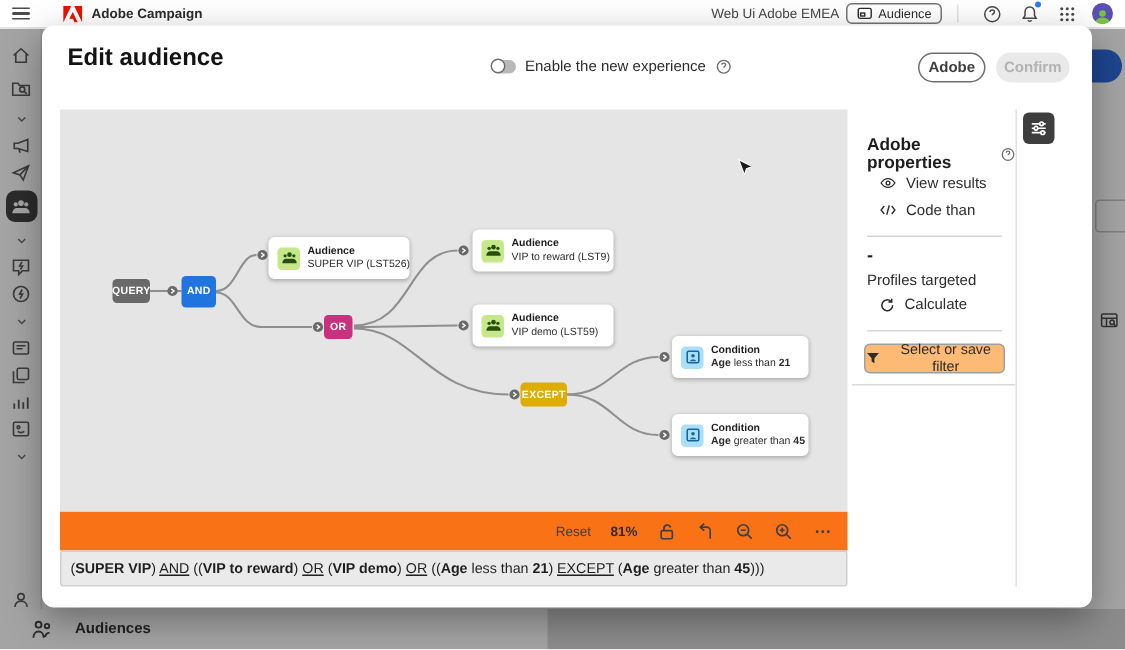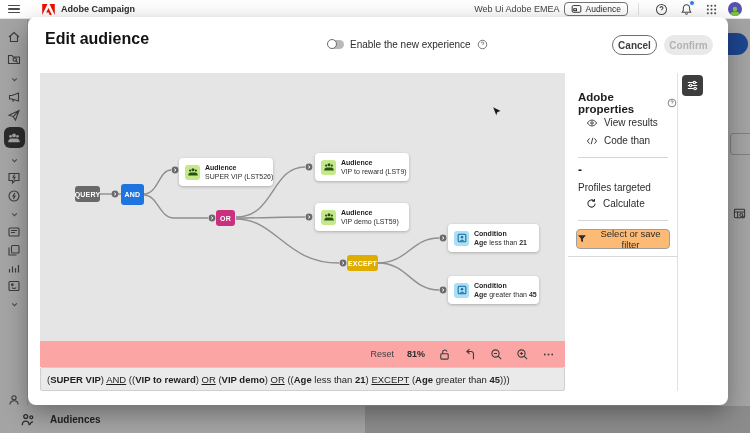--- a/index.html
+++ b/index.html
@@ -57,33 +57,33 @@
   .n-except{left:307px;top:182px;width:31px;height:16px;background:#dfad00}
   .card{position:absolute;height:28px;background:#fff;border-radius:4px;box-shadow:0 1px 3px rgba(0,0,0,.25);display:flex;align-items:center;padding:0 6px;gap:5px;cursor:pointer}
   .cic{width:15px;height:15px;border-radius:3px;display:flex;align-items:center;justify-content:center;flex:none}
   .cic-aud{background:#c5e98a}
   .cic-cond{background:#a9e0f7}
   .card .ttl{font-size:7px;font-weight:bold;color:#1d1d1d;line-height:9px}
   .card .sub{font-size:7px;color:#2e2e2e;line-height:9px;white-space:nowrap}
   .sub b{font-weight:bold}
   .cursor{position:absolute;left:452px;top:33px}
 
-  .canvas-toolbar{width:525px;height:26px;background:#fca5a5;display:flex;align-items:center;justify-content:flex-end;gap:13px;padding-right:10px}
+  .canvas-toolbar{width:525px;height:26px;background:#f97316;display:flex;align-items:center;justify-content:flex-end;gap:13px;padding-right:10px}
   .ct-text{font-size:9px;color:#3e3e3e;cursor:pointer}
   .ct-zoom{font-size:9px;font-weight:bold;color:#2c2c2c}
   .ct-icon{cursor:pointer;display:flex}
 
   .formula{width:525px;height:24px;background:#eaeaea;border:1px solid #cfcfcf;border-radius:2px;display:flex;align-items:center;padding:0 6px;font-size:9.5px;color:#1f1f1f;white-space:nowrap;overflow:hidden}
   .f-b{font-weight:bold}
   .f-u{text-decoration:underline}
 
   
   .rpanel{position:absolute;left:540px;top:56px;width:109px;height:184px;border-bottom:1px solid #d9d9d9;background:#fff}
   .rp-head{position:absolute;left:10px;top:18px;display:flex;align-items:center;gap:5px;font-size:11.5px;font-weight:bold;color:#1d1d1d}
-  .rp-row{position:absolute;left:18px;display:flex;align-items:center;gap:6px;font-size:10px;color:#2c2c2c;cursor:pointer}
+  .rp-row{position:absolute;left:18px;display:flex;gap:6px;font-size:10px;color:#2c2c2c;cursor:pointer}
   .rp-div{position:absolute;left:10px;width:90px;border-top:1px solid #d5d5d5}
   .rp-count{position:absolute;left:10px;top:90px;font-size:12px;font-weight:bold;color:#1d1d1d}
   .rp-label{position:absolute;left:10px;top:109px;font-size:10px;color:#2c2c2c}
   .rp-filter{position:absolute;left:8px;top:156px;width:94px;height:20px;border:1px solid #9f9f9f;border-radius:4px;background:#fdba74;display:flex;align-items:center;justify-content:center;gap:5px;font-size:9.5px;color:#2c2c2c;cursor:pointer}
   .vdiv{position:absolute;left:649px;top:56px;height:318px;border-left:1px solid #e0e0e0}
   .sliders-btn{position:absolute;left:654px;top:58px;width:21px;height:21px;background:#3e3e3e;border-radius:4px;display:flex;align-items:center;justify-content:center;cursor:pointer}
 </style>
 </head>
 <body>
 
@@ -270,21 +270,21 @@
       <div class="toggle">
           <div class="knob"></div>
         </div>
       <span class="toggle-label">Enable the new experience</span>
       <svg class="ic" width="11" height="11" viewBox="0 0 14 14" fill="none" stroke="#6e6e6e" stroke-width="1.2">
           <circle cx="7" cy="7" r="5.4"></circle>
           <path d="M5.4 5.4 c0-2 3.2-2 3.2 0 c0 1.2-1.6 1.2-1.6 2.4 M7 10.2 v.01"></path>
         </svg>
     </div>
 
-    <button class="btn btn-cancel">Cancel</button>
+    <button class="btn btn-cancel">Adobe</button>
     <button class="btn btn-confirm">Confirm</button>
 
     <div class="canvas-wrap">
       <div class="canvas">
         <svg class="edges" width="525" height="268" viewBox="0 0 525 268">
           <g fill="none" stroke="#8f8f8f" stroke-width="1.4">
             <path d="M60 121 H81"></path>
             <path d="M104 121 C118 121 119 97 131 97"></path>
             <path d="M104 122 C118 122 119 145 134 145 H168"></path>
             <path d="M196 144 C235 144 231 94 265 94"></path>

